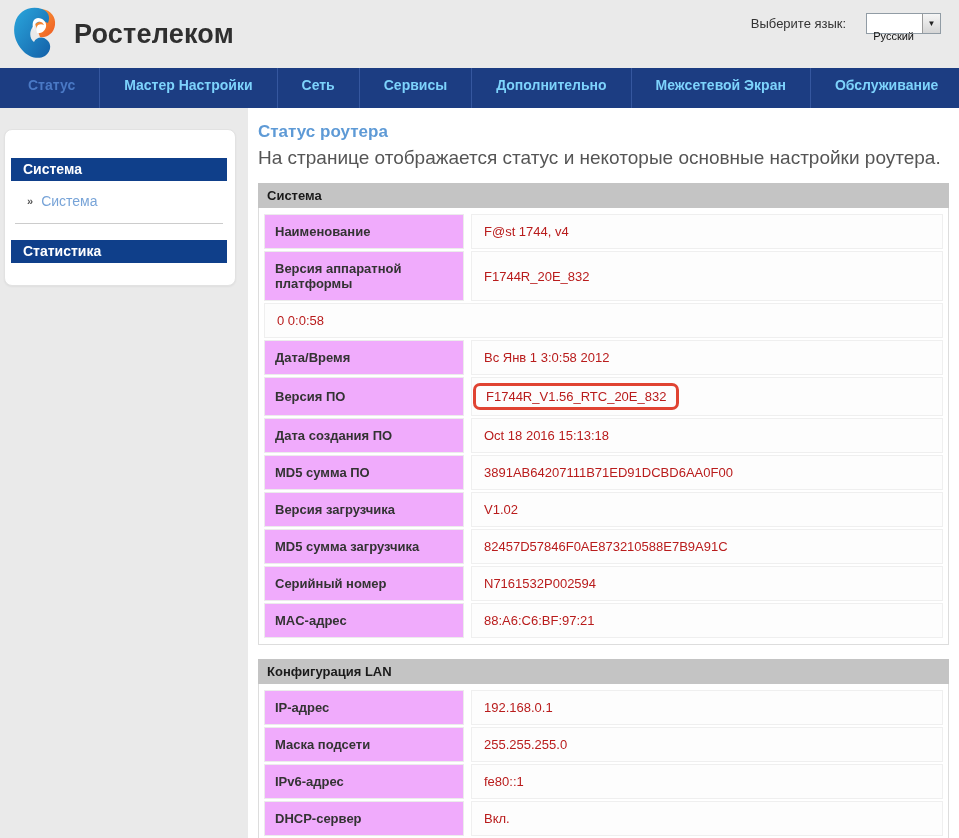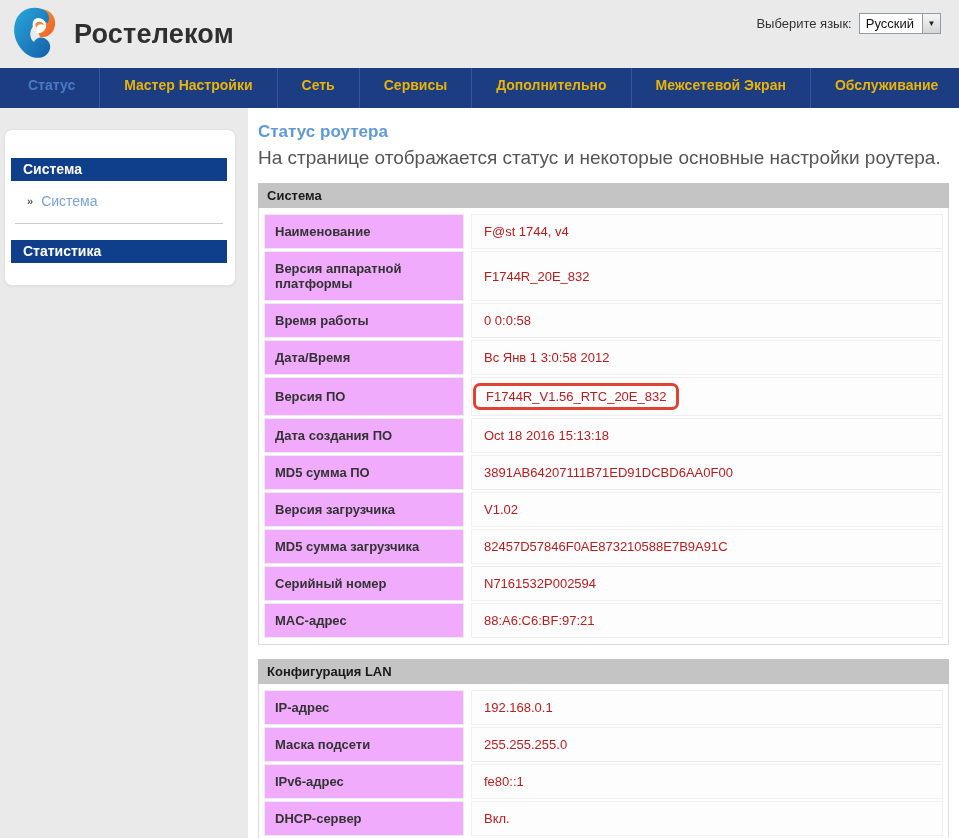--- a/index.html
+++ b/index.html
@@ -15,48 +15,48 @@
   .top-header {
     height: 68px;
     background: #eaeaea;
     display: flex;
     align-items: center;
     justify-content: space-between;
     padding: 0 18px 0 12px;
   }
   .logo { display: flex; align-items: center; gap: 16px; }
   .logo-text { font-size: 27px; font-weight: bold; color: #2f2f2f; letter-spacing: 0.2px; }
-  .lang { display: flex; align-items: center; gap: 7px; margin-top: -22px; text-align: center; }
+  .lang { display: flex; align-items: center; gap: 20px; margin-top: -22px; text-align: center; }
   .lang-label { font-size: 13px; color: #333; }
   .select-box {
     display: flex; align-items: stretch;
     border: 1px solid #919ca5;
     background: #fff;
     height: 21px;
     cursor: default;
   }
-  .select-value { padding: 2px 8px 0 6px; font-size: 13px; color: #111; min-width: 54px; }
+  .select-value { padding: 16px 8px 0 6px; font-size: 11px; color: #111; min-width: 54px; }
   .select-arrow {
     width: 18px;
     background: linear-gradient(#f6f6f6, #d5d5d5);
     border-left: 1px solid #9a9a9a;
     display: flex; align-items: center; justify-content: center;
     font-size: 8px; color: #222;
   }
 
   
   .navbar {
     height: 40px;
     background: #1c3d82;
     display: flex;
     align-items: stretch;
     padding-left: 4px;
   }
   .nav-item {
-    color: #eab308;
+    color: #7dd3fc;
     font-weight: bold;
     font-size: 14px;
     line-height: 34px;
     padding: 0 24px;
     border-right: 1px solid #35579f;
     cursor: pointer;
     white-space: nowrap;
   }
   .nav-item.active { color: #4a79c5; }
 
@@ -204,21 +204,20 @@
       <div class="rows">
           <div class="t-row">
             <div class="t-label">Наименование</div>
             <div class="t-value">F@st 1744, v4</div>
           </div>
           <div class="t-row">
             <div class="t-label">Версия аппаратной платформы</div>
             <div class="t-value">F1744R_20E_832</div>
           </div>
           <div class="t-row">
-            <div class="t-label">Время работы</div>
             <div class="t-value">0 0:0:58</div>
           </div>
           <div class="t-row">
             <div class="t-label">Дата/Время</div>
             <div class="t-value">Вс Янв 1 3:0:58 2012</div>
           </div>
           <div class="t-row">
             <div class="t-label">Версия ПО</div>
             <div class="t-value">
               <span class="hl-box">F1744R_V1.56_RTC_20E_832</span>

